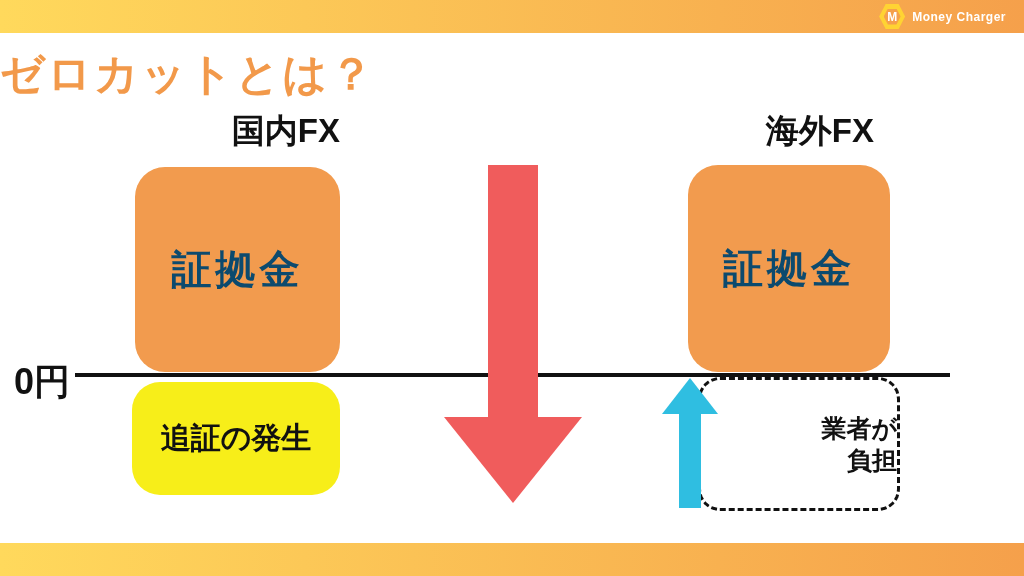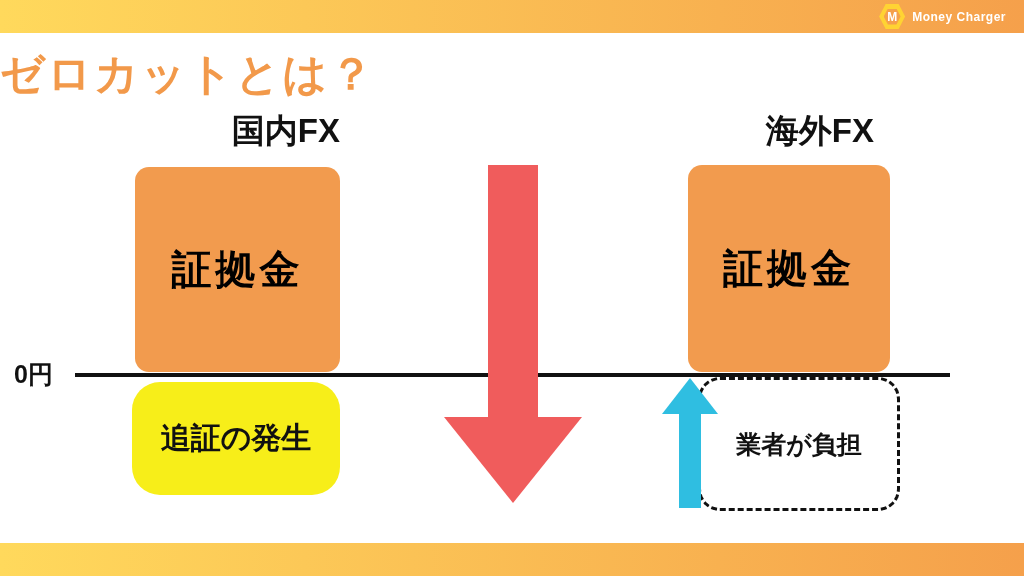--- a/index.html
+++ b/index.html
@@ -93,34 +93,34 @@
   .zero-line {
     position: absolute;
     left: 75px; top: 373px;
     width: 875px; height: 4px;
     background: var(--ink);
     z-index: 2;
   }
   .zero-label {
     position: absolute;
     left: 14px; top: 358px;
-    font-size: 25px;
+    font-size: 36px;
     font-weight: bold;
     color: var(--ink);
     z-index: 2;
   }
 
   .margin-box {
     position: absolute;
     background: var(--box_orange);
-    border-radius: 14px;
+    border-radius: 30px;
     display: flex;
     align-items: center;
     justify-content: center;
-    color: #000000;
+    color: #0c4a6e;
     font-size: 40px;
     font-weight: bold;
     letter-spacing: 4px;
     z-index: 1;
   }
   .margin-box.left { left: 135px; top: 167px; width: 205px; height: 205px; }
   .margin-box.right { left: 688px; top: 165px; width: 202px; height: 207px; }
 
   .yellow-box {
     position: absolute;
@@ -155,21 +155,22 @@
   }
 
   .note-box {
     position: absolute;
     left: 698px; top: 377px;
     width: 202px; height: 134px;
     background: #ffffff;
     border: 3px dashed var(--ink);
     border-radius: 22px;
     display: flex;
-    align-items: center;
+    flex-direction: column;
+    align-items: flex-end;
     justify-content: center;
     color: var(--ink);
     font-size: 25px;
     font-weight: bold;
     line-height: 1.28;
     z-index: 3;
   }
 
   .cyan-arrow-head {
     position: absolute;

